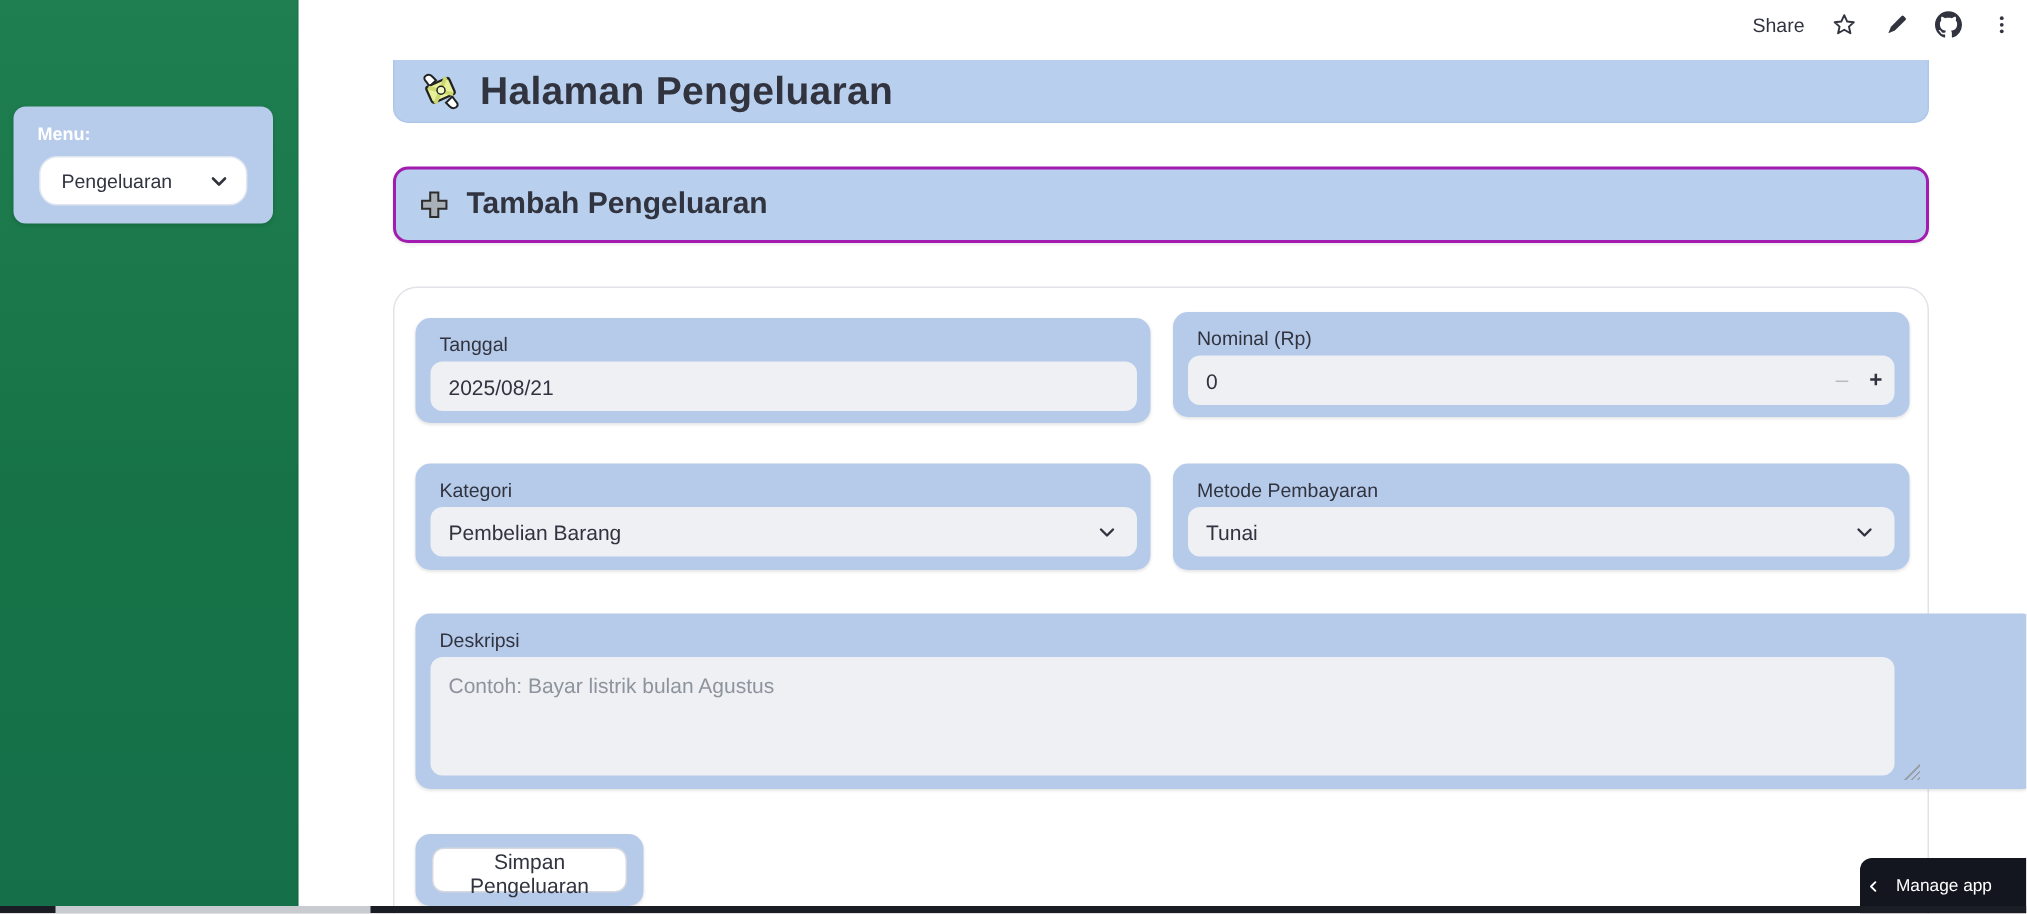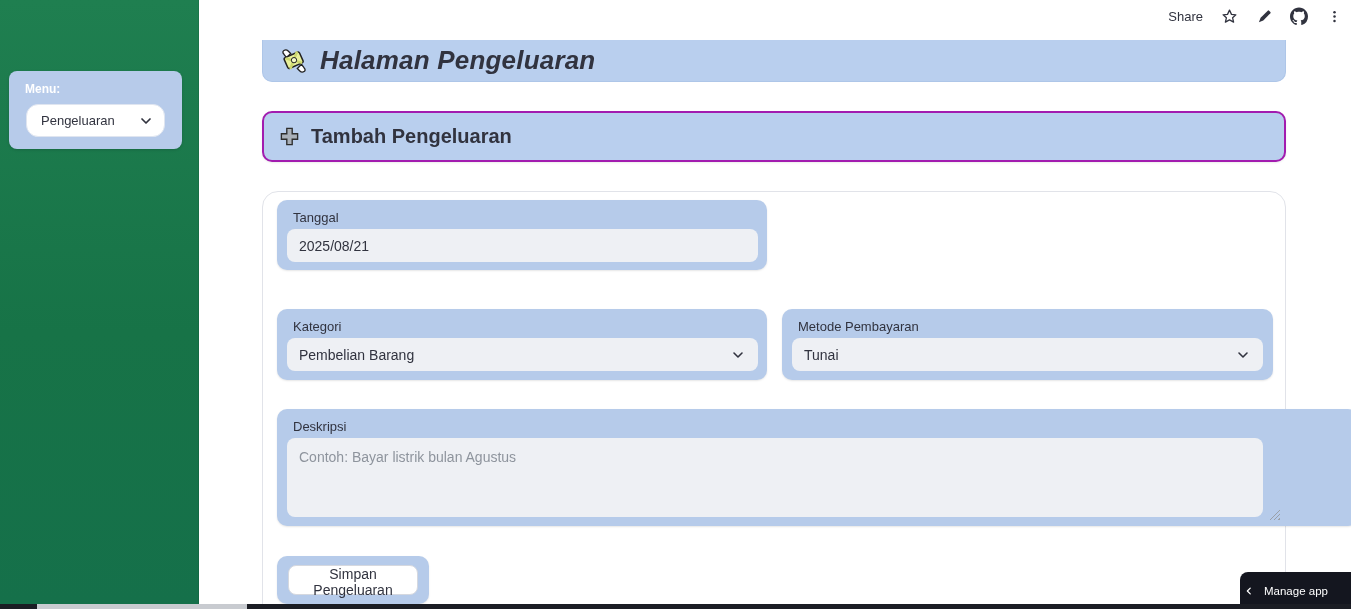--- a/index.html
+++ b/index.html
@@ -21,42 +21,42 @@
 
   
   .toolbar { position:absolute; top:5px; right:8px; height:22px; display:flex; align-items:center; gap:17px; }
   .toolbar .share { font-size:13px; color:#31333f; cursor:pointer; }
   .tb-icon { width:18px; height:18px; display:flex; align-items:center; justify-content:center; cursor:pointer; color:#31333f; }
 
   
   .banner-1 { position:absolute; left:262px; top:40px; width:1024px; height:42px;
               background:#b9cfee; border:1px solid #aec6e8; border-top:none;
               border-radius:0 0 10px 10px; display:flex; align-items:center; gap:11px; padding-left:16px; }
-  .banner-1 .t { font-size:26px; font-weight:700; color:#31333f; letter-spacing:.2px;font-style:italic; }
+  .banner-1 .t { font-size:26px; font-weight:700; color:#31333f; letter-spacing:.2px; }
   .banner-2 { position:absolute; left:262px; top:111px; width:1024px; height:51px;
               background:#b9cfee; border:2px solid #a21caf; border-radius:10px;
               display:flex; align-items:center; gap:10px; padding-left:14px;
               box-shadow:0 1px 2px rgba(0,0,0,.08); }
   .banner-2 .t { font-size:20px; font-weight:700; color:#31333f; }
 
   
   .container { position:absolute; left:262px; top:191px; width:1024px; height:560px;
                background:#ffffff; border:1px solid #e1e3e9; border-radius:16px; }
 
   .fcard { position:absolute; background:#b6cbea; border-radius:10px; box-shadow:0 1px 2px rgba(0,0,0,.10); }
   .flabel { position:absolute; left:16px; top:10px; font-size:13px; color:#31333f; }
   .finput { position:absolute; background:#eef0f4; border:none; border-radius:8px;
             font-family:"Liberation Sans","DejaVu Sans",sans-serif;
             font-size:14px; color:#31333f; padding:16px 12px; outline:none; }
   .fselect { position:absolute; background:#eef0f4; border-radius:8px; display:flex; align-items:center;
              padding:0 12px; font-size:14px; color:#31333f; cursor:pointer; }
   .fselect .val { flex:1; }
   .chev { width:16px; height:16px; color:#31333f; }
 
-  .card-tanggal   { left:14px;  top:8px;  width:490px; height:70px; }
+  .card-tanggal   { left:14px;  top:20px;  width:490px; height:70px; }
   .card-nominal   { left:519px; top:16px;  width:491px; height:70px; }
   .card-kategori  { left:14px;  top:117px; width:490px; height:71px; }
   .card-metode    { left:519px; top:117px; width:491px; height:71px; }
   .card-deskripsi { left:14px;  top:217px; width:1081px; height:117px; }
   .card-submit    { left:14px;  top:364px; width:152px; height:48px; }
 
   .num-btns { position:absolute; right:8px; top:0; height:33px; display:flex; align-items:center; gap:14px; }
   .num-minus { color:#b7bcc4; font-size:15px; cursor:pointer; }
   .num-plus  { color:#31333f; font-size:15px; font-weight:700; cursor:pointer; }
 
@@ -144,20 +144,28 @@
     <span class="t">Tambah Pengeluaran</span>
   </div>
 
   <div class="container">
 
     <div class="fcard card-tanggal">
       <div class="flabel">Tanggal</div>
       <input class="finput" style="left: 10px; top: 29px; width: 471px; height: 33px;" readonly="" value="2025/08/21">
     </div>
 
+    <div class="fcard card-nominal">
+      <div class="flabel">Nominal (Rp)</div>
+      <input class="finput" style="left: 10px; top: 29px; width: 471px; height: 33px;" readonly="" value="0">
+      <div class="num-btns" style="top:29px; right:18px;">
+        <span class="num-minus">–</span>
+        <span class="num-plus">+</span>
+      </div>
+    </div>
 
     <div class="fcard card-kategori">
       <div class="flabel">Kategori</div>
       <div class="fselect" style="left:10px; top:29px; width:471px; height:33px;">
         <span class="val">Pembelian Barang</span>
         <svg class="chev" viewBox="0 0 24 24" fill="none" stroke="currentColor" stroke-width="2.4" stroke-linecap="round" stroke-linejoin="round">
             <polyline points="6 9 12 15 18 9"></polyline>
           </svg>
       </div>
     </div>

